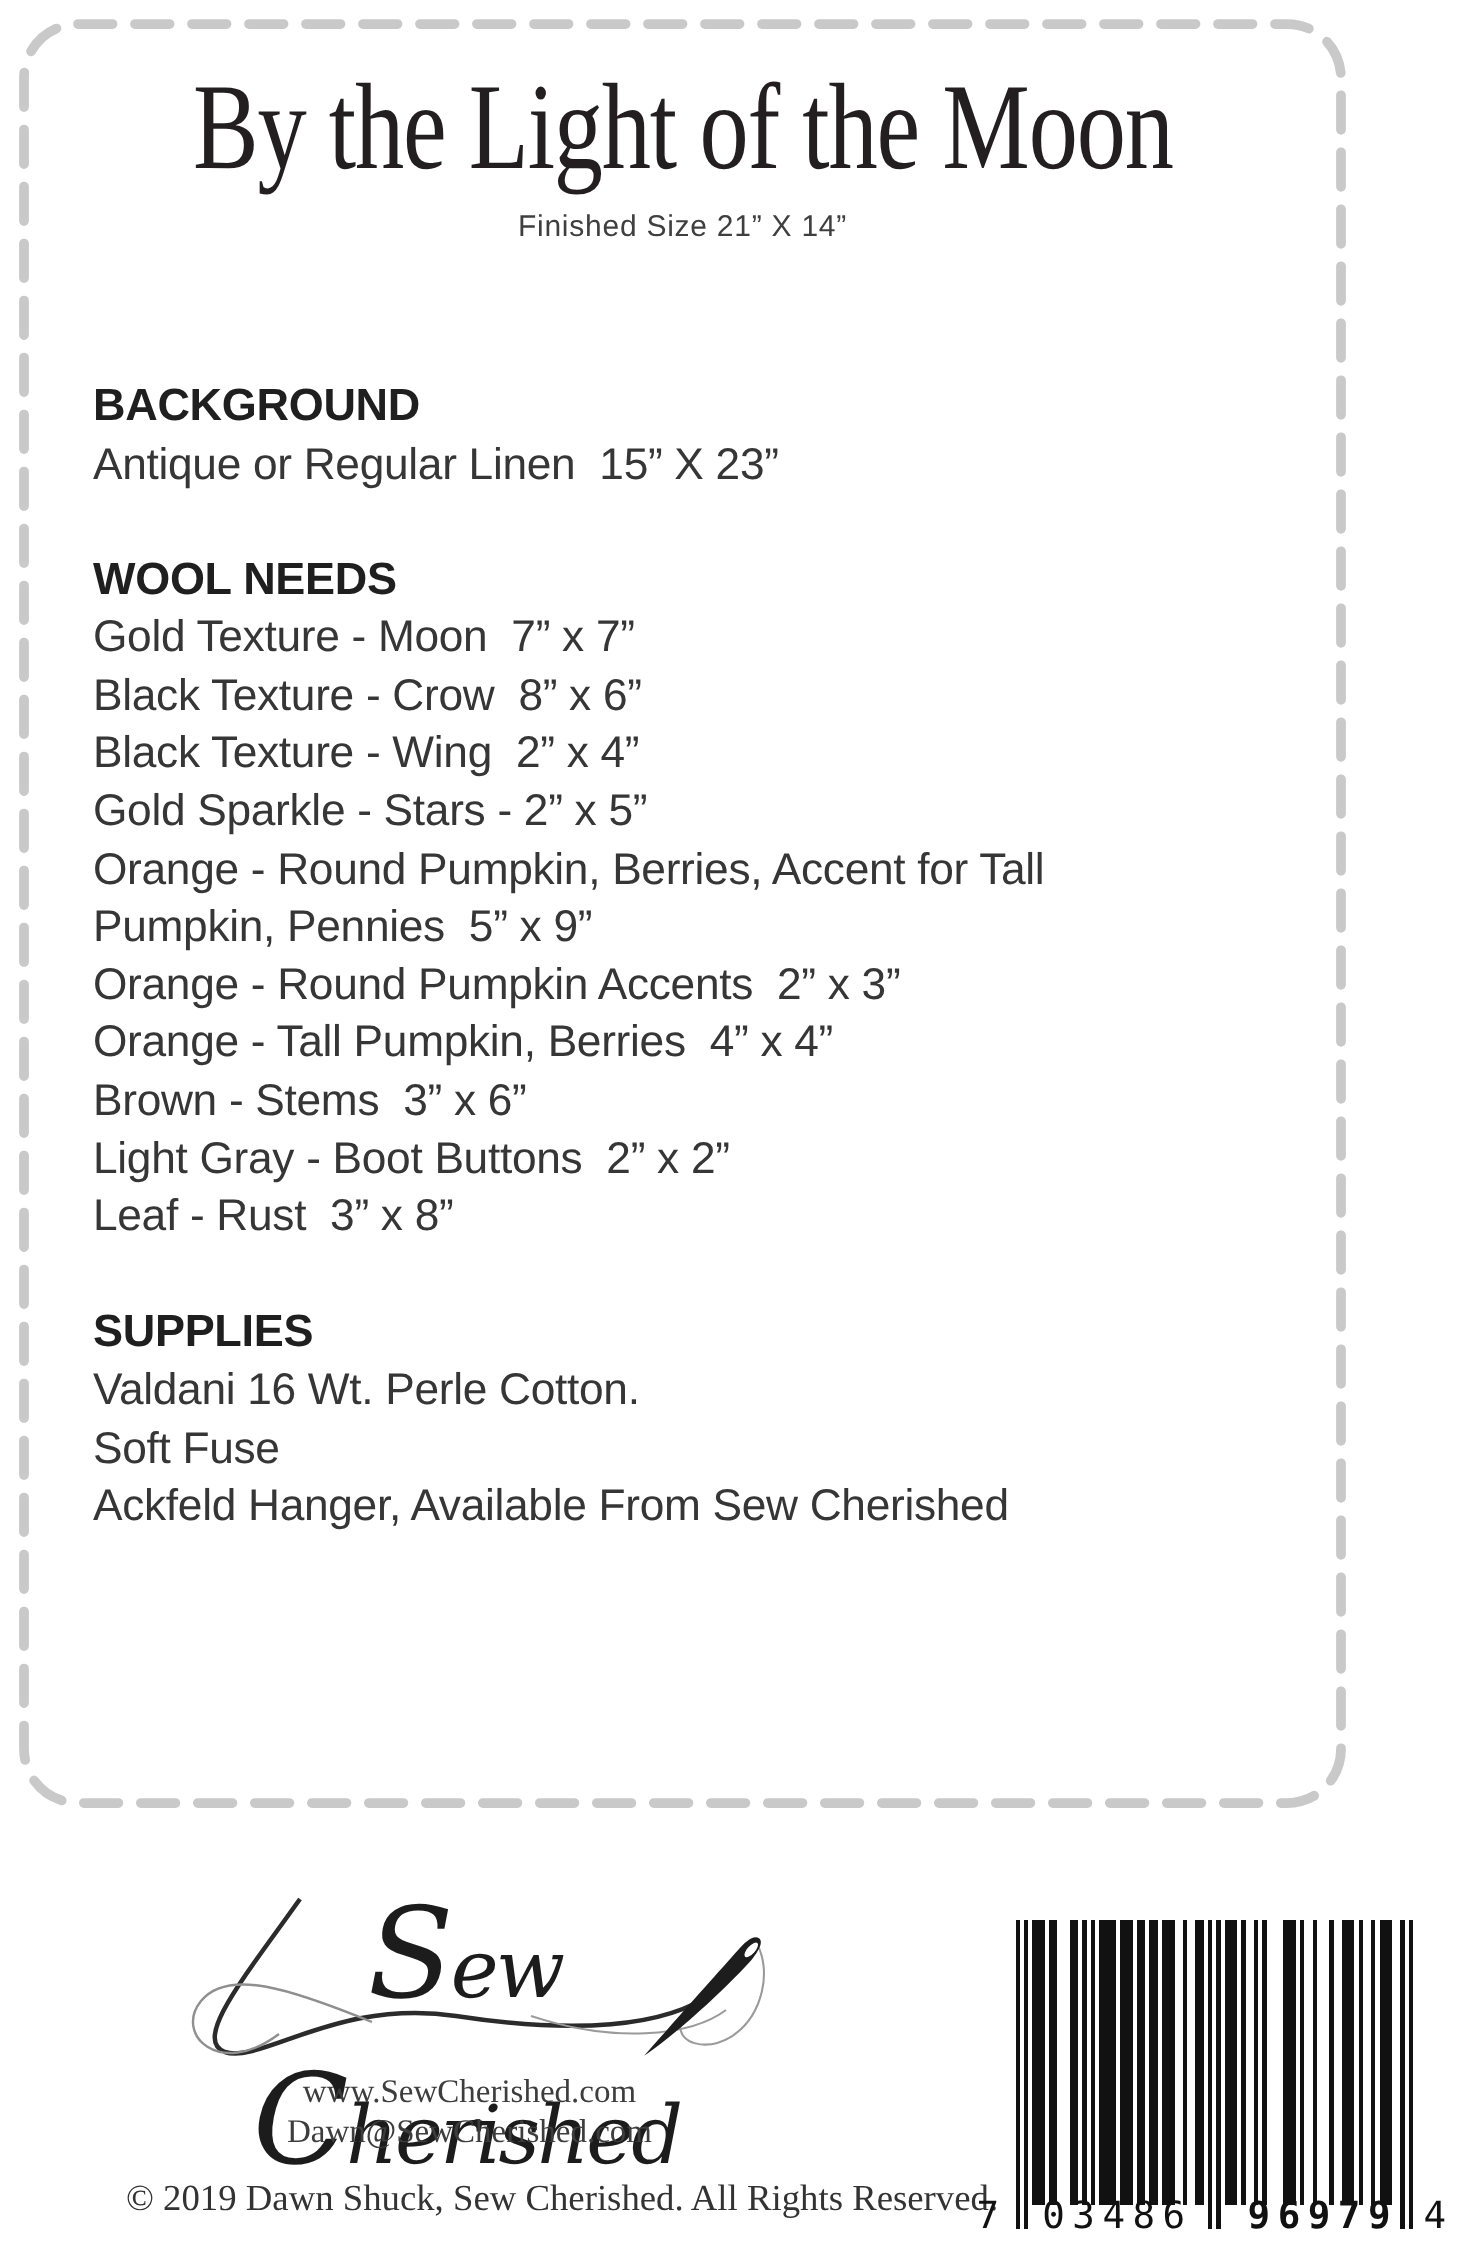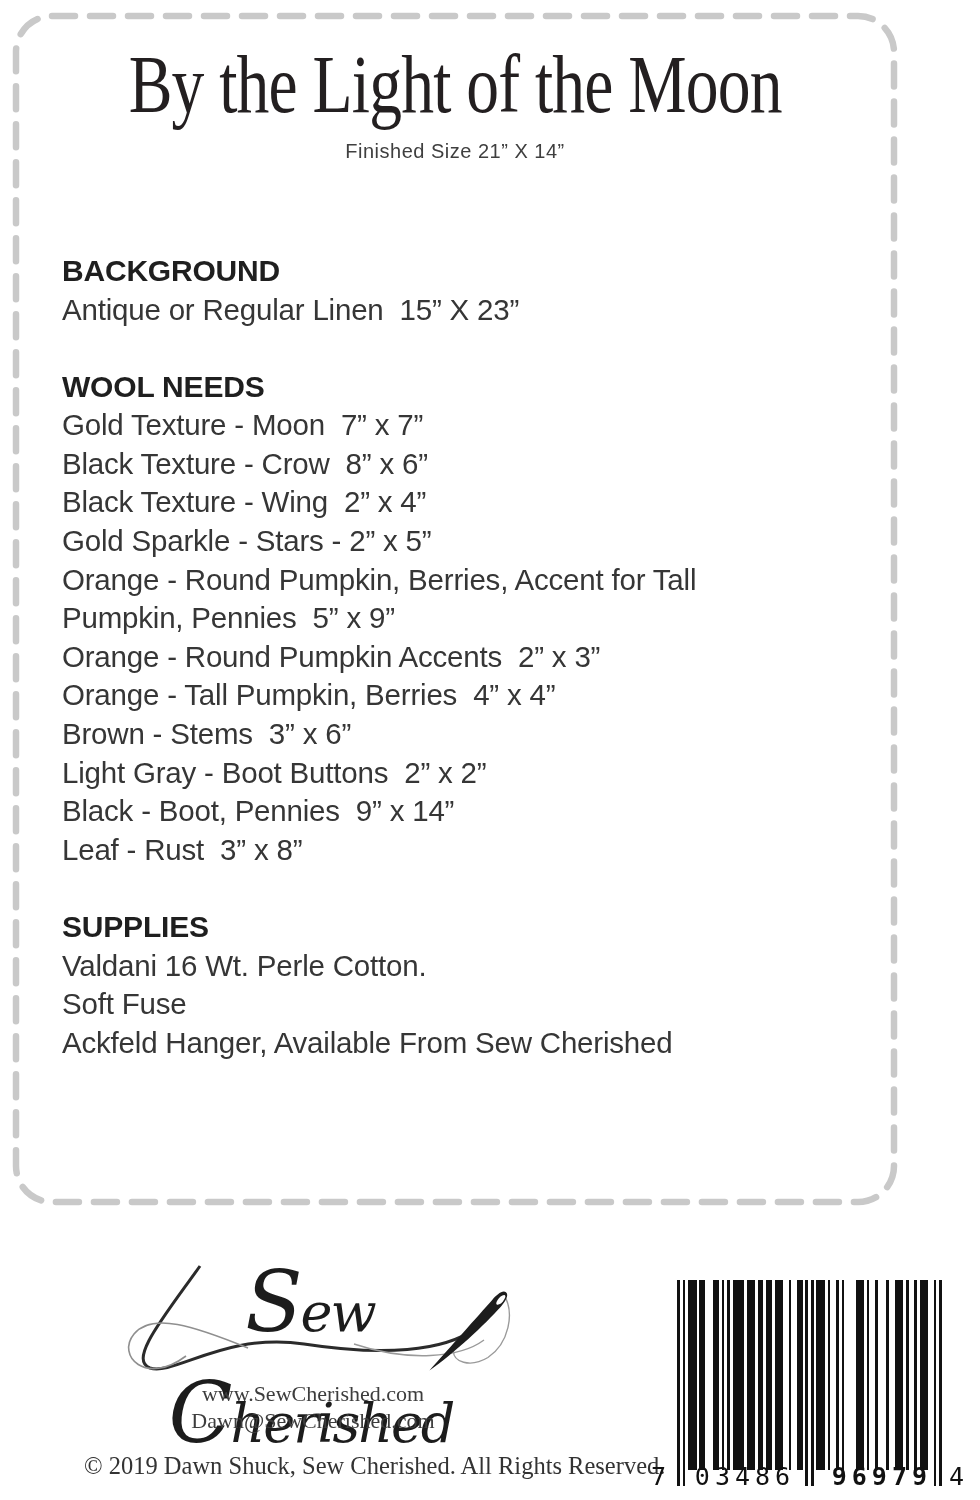--- a/index.html
+++ b/index.html
@@ -82,21 +82,20 @@
           <div class="line">Gold Texture - Moon  7” x 7”</div>
           <div class="line">Black Texture - Crow  8” x 6”</div>
           <div class="line">Black Texture - Wing  2” x 4”</div>
           <div class="line">Gold Sparkle - Stars - 2” x 5”</div>
           <div class="line">Orange - Round Pumpkin, Berries, Accent for Tall</div>
           <div class="line">Pumpkin, Pennies  5” x 9”</div>
           <div class="line">Orange - Round Pumpkin Accents  2” x 3”</div>
           <div class="line">Orange - Tall Pumpkin, Berries  4” x 4”</div>
           <div class="line">Brown - Stems  3” x 6”</div>
           <div class="line">Light Gray - Boot Buttons  2” x 2”</div>
-          <div class="line">Black - Boot, Pennies  9” x 14”</div>
           <div class="line">Leaf - Rust  3” x 8”</div>
         </div>
     </div>
     <div class="section">
       <h2>SUPPLIES</h2>
       <div>
           <div class="line">Valdani 16 Wt. Perle Cotton.</div>
           <div class="line">Soft Fuse</div>
           <div class="line">Ackfeld Hanger, Available From Sew Cherished</div>
         </div>

